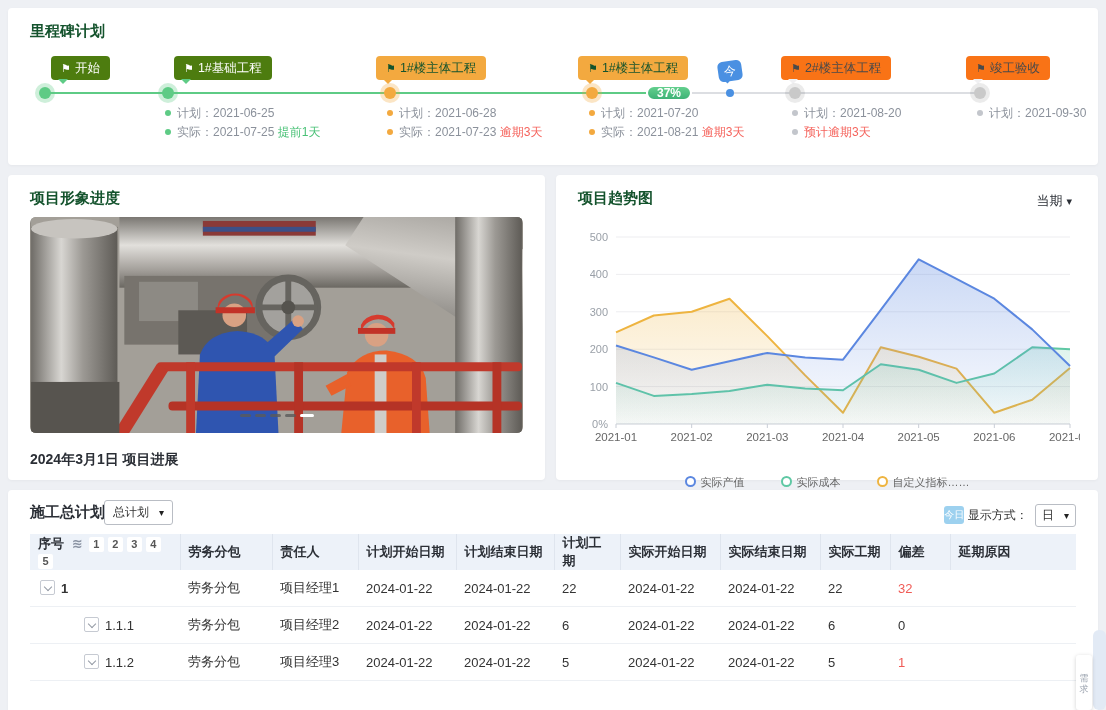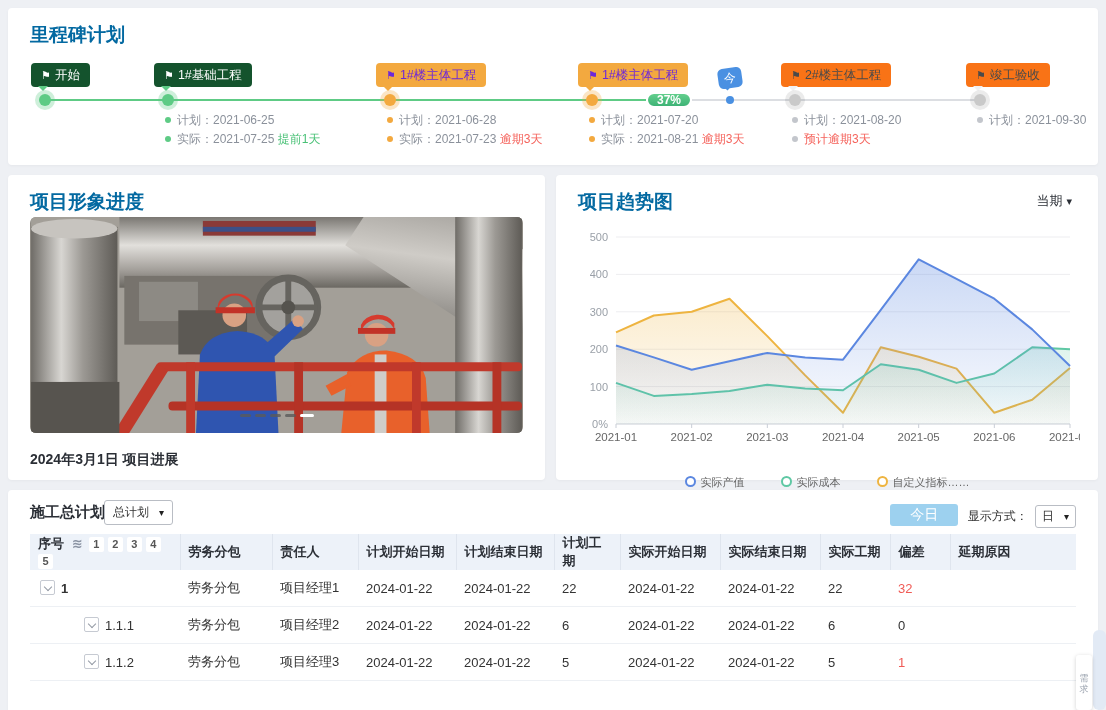--- a/index.html
+++ b/index.html
@@ -1,31 +1,31 @@
 <!DOCTYPE html>
 <html><head>
 <meta charset="utf-8">
 <style>
   html,body{margin:0;padding:0;}
   body{width:1106px;height:710px;overflow:hidden;background:#eef0f4;
        font-family:"Liberation Sans","DejaVu Sans",sans-serif;color:#333;position:relative;}
   .card{position:absolute;background:#fff;border-radius:4px;box-shadow:0 1px 3px rgba(0,0,0,.04);}
-  .card-title{font-size:19px;font-weight:bold;color:#0369a1;padding:14px 0 0 22px;}
+  .card-title{font-size:15px;font-weight:bold;color:#14532d;padding:14px 0 0 22px;}
 
   
   #card-milestone{left:8px;top:8px;width:1090px;height:157px;}
   #timeline{position:relative;margin-top:0;height:105px;top:8px;}
   .tl-seg{position:absolute;top:43px;height:2px;}
   .ms-badge{position:absolute;top:7px;padding:4px 10px;border-radius:4px;font-size:12.5px;
             white-space:nowrap;line-height:16px;}
   .ms-badge .flag{margin-right:4px;font-size:11px;}
   .ms-badge:after{content:'';position:absolute;left:7px;bottom:-9px;border:5px solid transparent;}
-  .ms-badge.done{background:#14532d;color:#fff;}
+  .ms-badge.done{background:#4d7c0f;color:#fff;margin-left:20px;}
   .ms-badge.done:after{border-top-color:#5ecb85;}
-  .ms-badge.active{background:#f3a93f;color:#6d28d9;}
+  .ms-badge.active{background:#f3a93f;color:#14532d;}
   .ms-badge.active:after{border-top-color:#f3a93f;}
   .ms-badge.pending{background:#f97316;color:#4a4a4a;}
   .ms-badge.pending:after{border-top-color:#f0f0f2;}
   .ms-node{position:absolute;top:38px;width:12px;height:12px;border-radius:50%;}
   .ms-node.done{background:#5ecb85;box-shadow:0 0 0 4px rgba(94,203,133,.30);}
   .ms-node.active{background:#f3a93f;box-shadow:0 0 0 4px rgba(243,169,63,.30);}
   .ms-node.pending{background:#c9c9c9;box-shadow:0 0 0 4px rgba(0,0,0,.08);}
   .ms-dates{position:absolute;top:55px;font-size:12px;color:#8b919b;line-height:19px;white-space:nowrap;}
   .ms-dates .dot{display:inline-block;width:6px;height:6px;border-radius:50%;margin-right:6px;vertical-align:1px;}
   .ms-dates .note.ahead{color:#49c176;}
@@ -58,22 +58,22 @@
 
   
   #card-table{left:8px;top:490px;width:1090px;height:240px;}
   #table-head{position:relative;height:44px;}
   #table-title{position:absolute;left:22px;top:13px;font-size:15px;font-weight:bold;color:#2b2f36;}
   .fake-select{display:inline-block;border:1px solid #b9bdc4;border-radius:3px;background:#fff;
       font-size:12px;color:#333;padding:3px 8px;cursor:pointer;}
   .fake-select .chev{font-size:10px;margin-left:10px;color:#222;}
   #plan-select{position:absolute;left:96px;top:10px;}
   #table-controls{position:absolute;right:22px;top:14px;font-size:12px;color:#333;}
-  #today-badge{display:inline-block;background:#9dd1ef;color:#fff;font-size:14px;border-radius:3px;
-      padding:2px 20px;margin-right:6px;vertical-align:1px;}
+  #today-badge{display:inline-block;background:#9dd1ef;color:#fff;font-size:10px;border-radius:3px;
+      padding:2px 0;margin-right:0;vertical-align:1px;}
   #display-select{margin-left:4px;padding:2px 6px;}
   table{border-collapse:collapse;table-layout:fixed;margin-left:22px;width:1046px;font-size:13px;}
   thead th{background:#edf2f9;height:30px;font-weight:bold;color:#2b2f36;text-align:left;padding:0 8px;position:relative;}
   thead th + th{border-left:1px solid #dfe5ee;}
   tbody td{height:36px;border-bottom:1px solid #edf0f4;padding:0 8px;color:#333;}
   .lvl-icon{color:#8a93a3;font-size:13px;margin:0 6px 0 8px;}
   .lvl-btn{display:inline-block;width:15px;height:15px;background:#fff;border-radius:2px;text-align:center;
       line-height:15px;font-size:11px;color:#555;margin-right:4px;cursor:pointer;}
   .expand-box{display:inline-block;width:13px;height:13px;border:1px solid #c6cad2;border-radius:2px;
       position:relative;vertical-align:-2px;margin-right:6px;cursor:pointer;background:#fff;}

